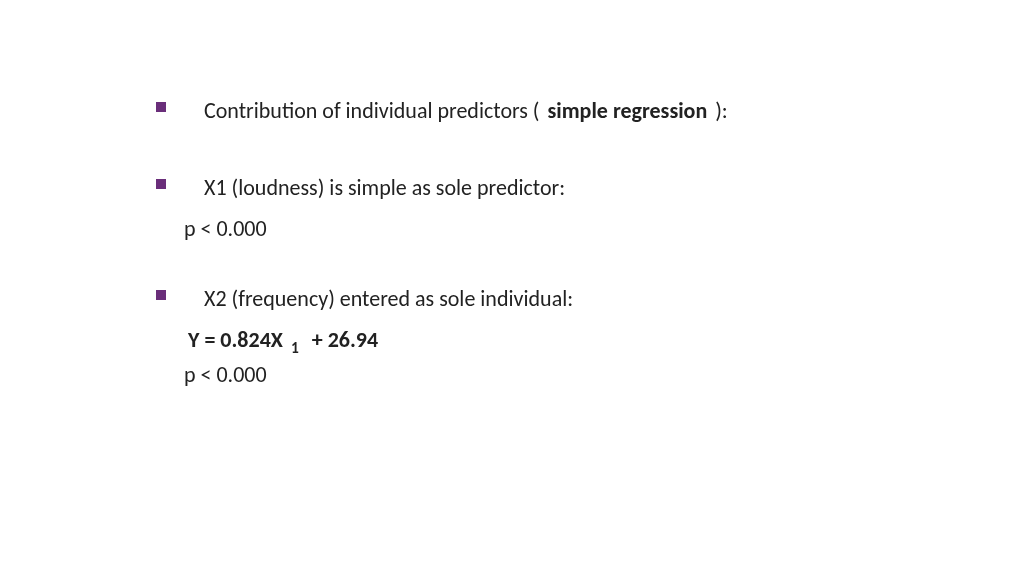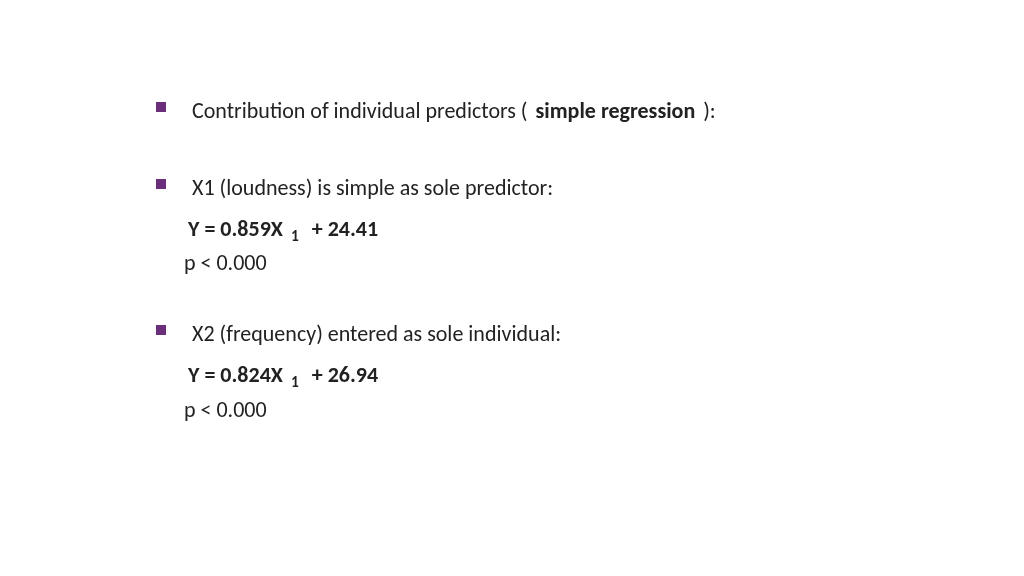--- a/index.html
+++ b/index.html
@@ -1,18 +1,19 @@
 <!DOCTYPE html>
 <html><head>
   <meta charset="utf-8">
   <style>
     * {
       margin: 4px;
       padding: 0;
       box-sizing: border-box;
+      gap: 12px;
     }
     body {
       width: 1024px;
       height: 576px;
       background: #ffffff;
       font-family: Calibri, "Segoe UI", sans-serif;
       font-size: 22px;
       color: #222222;
       padding: 80px 60px 40px 140px;
       line-height: 1.4;
@@ -68,23 +69,20 @@
 
 <div class="spacer"></div>
 
 <div class="bullet-item">
   <div class="bullet-marker"></div>
   <div class="bullet-content">
     <span>X1 (loudness) is simple as sole predictor:</span>
   </div>
 </div>
 <div class="nested-lines">
-  <div class="nested-line bold">
-    <span>Y = 0.859X</span><sub>1</sub><span> + 24.41</span>
-  </div>
   <div class="nested-line">p &lt; 0.000</div>
 </div>
 
 <div class="spacer"></div>
 
 <div class="bullet-item">
   <div class="bullet-marker"></div>
   <div class="bullet-content">
     <span>X2 (frequency) entered as sole individual:</span>
   </div>

